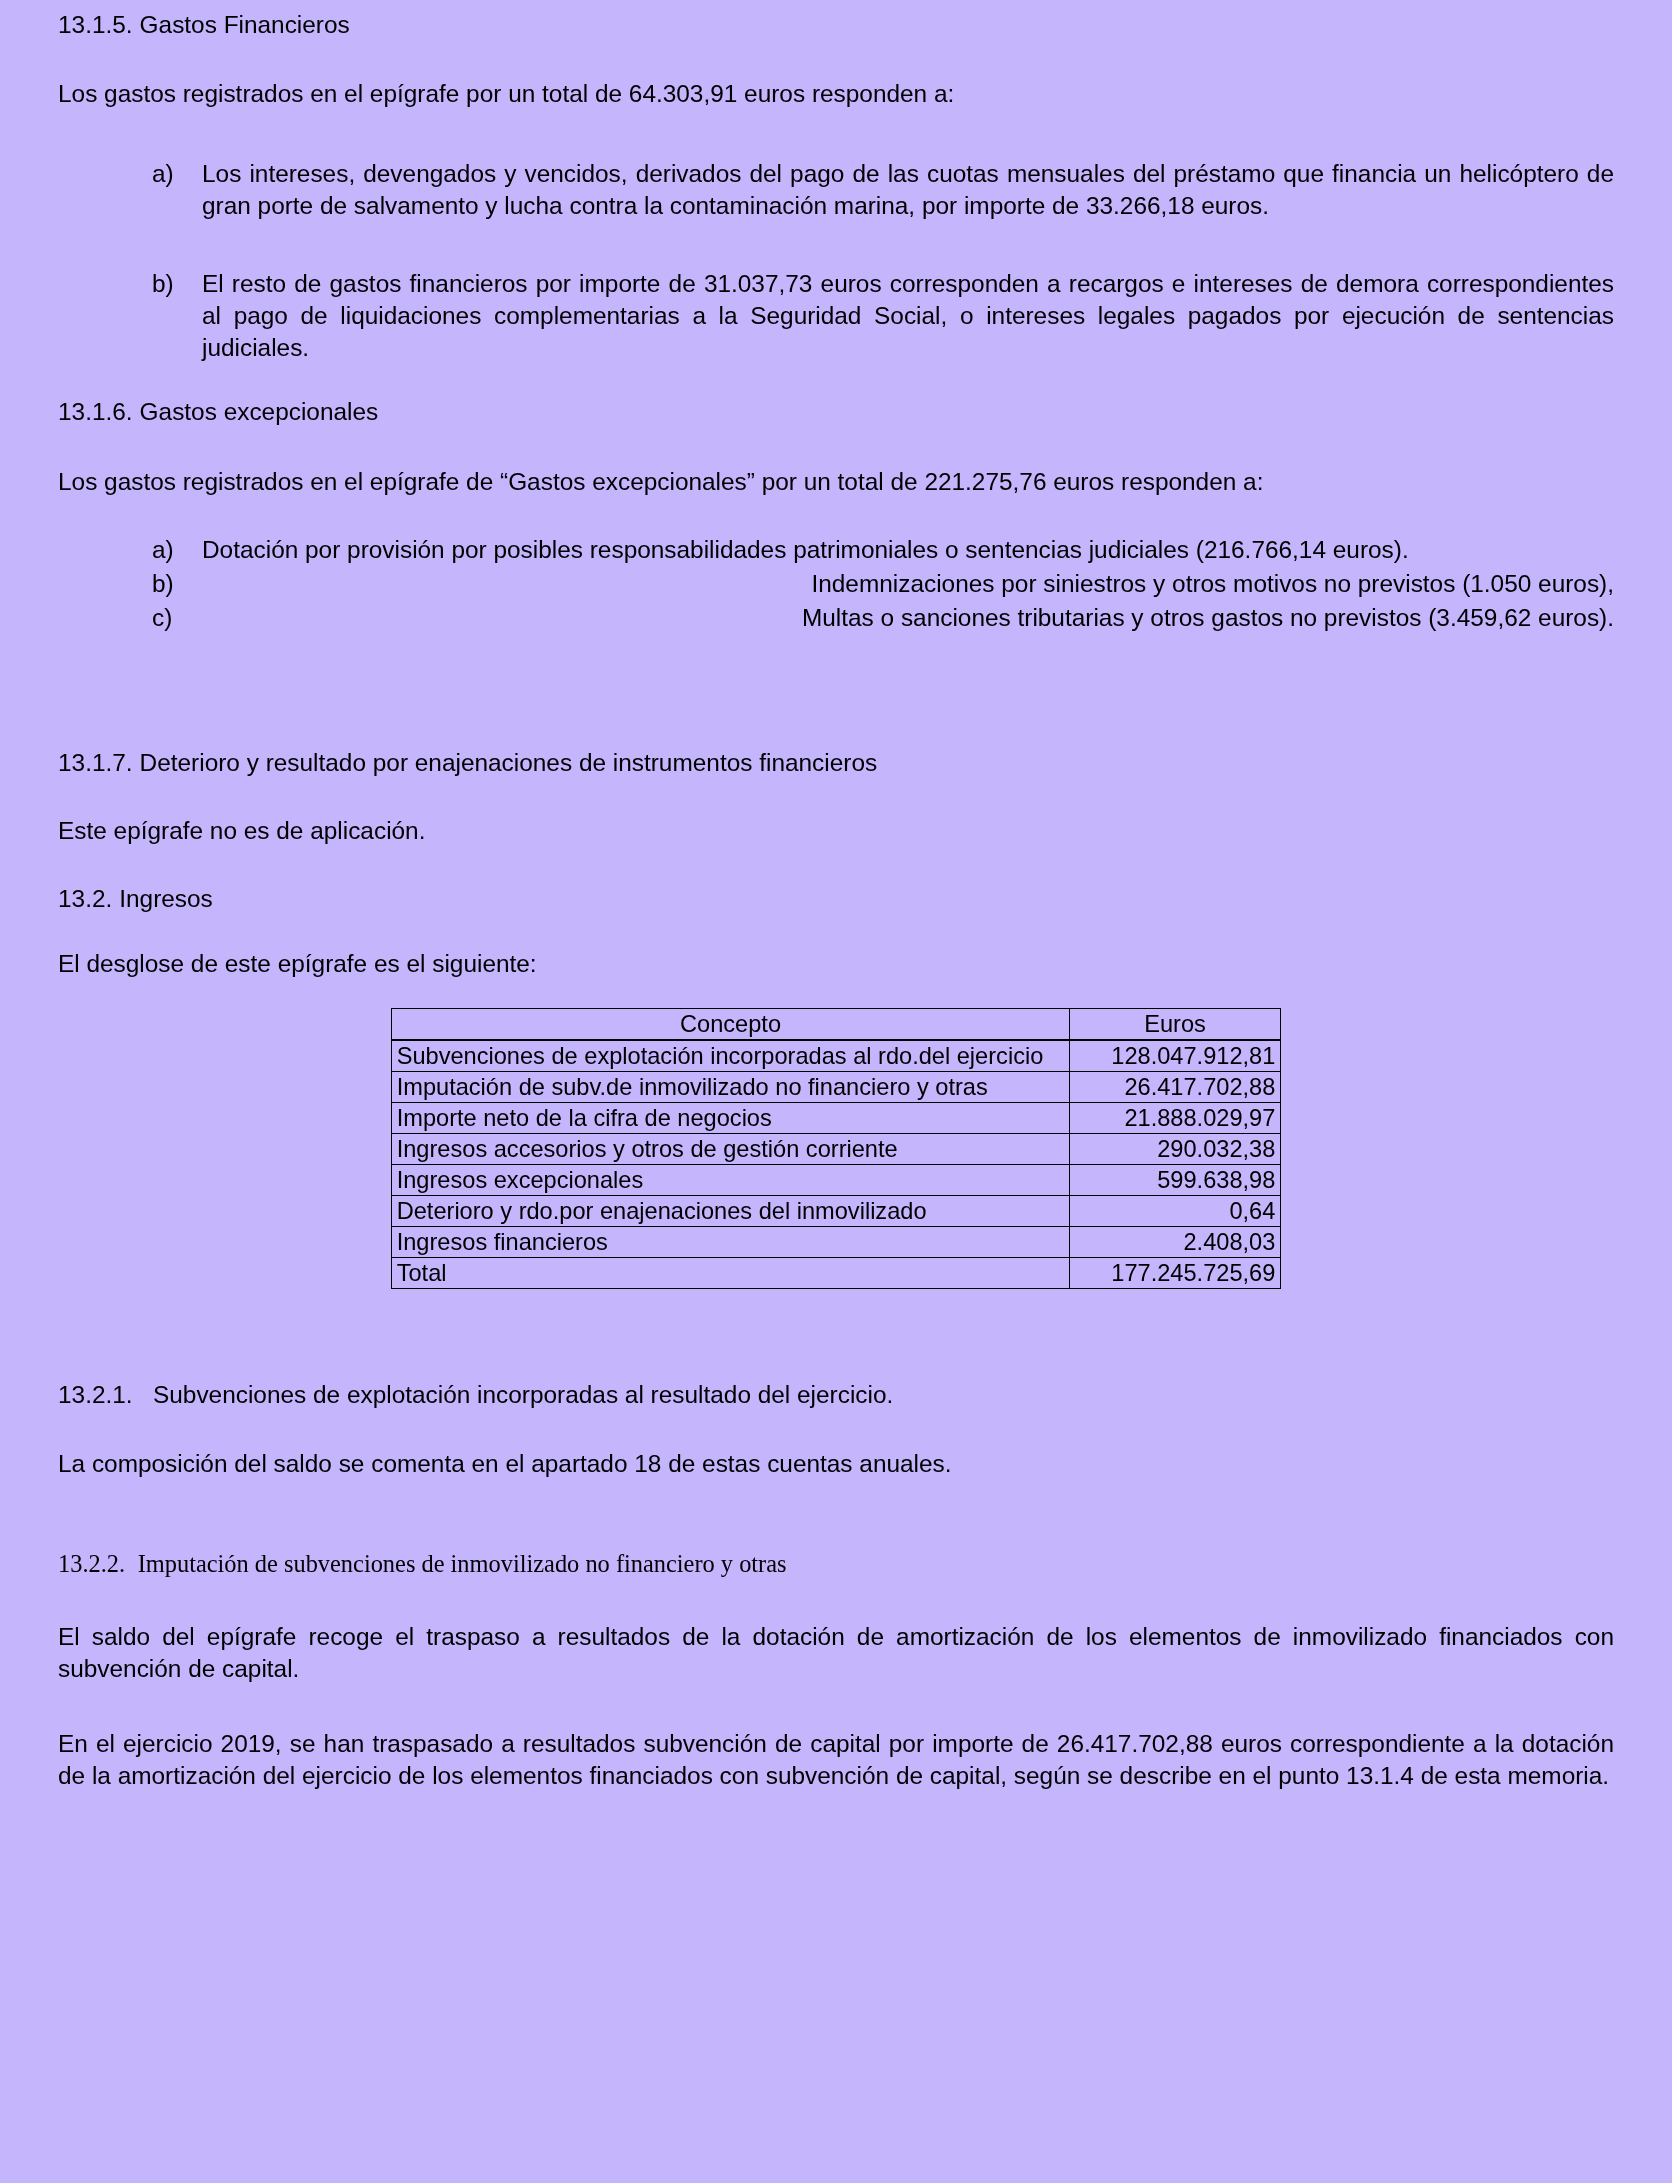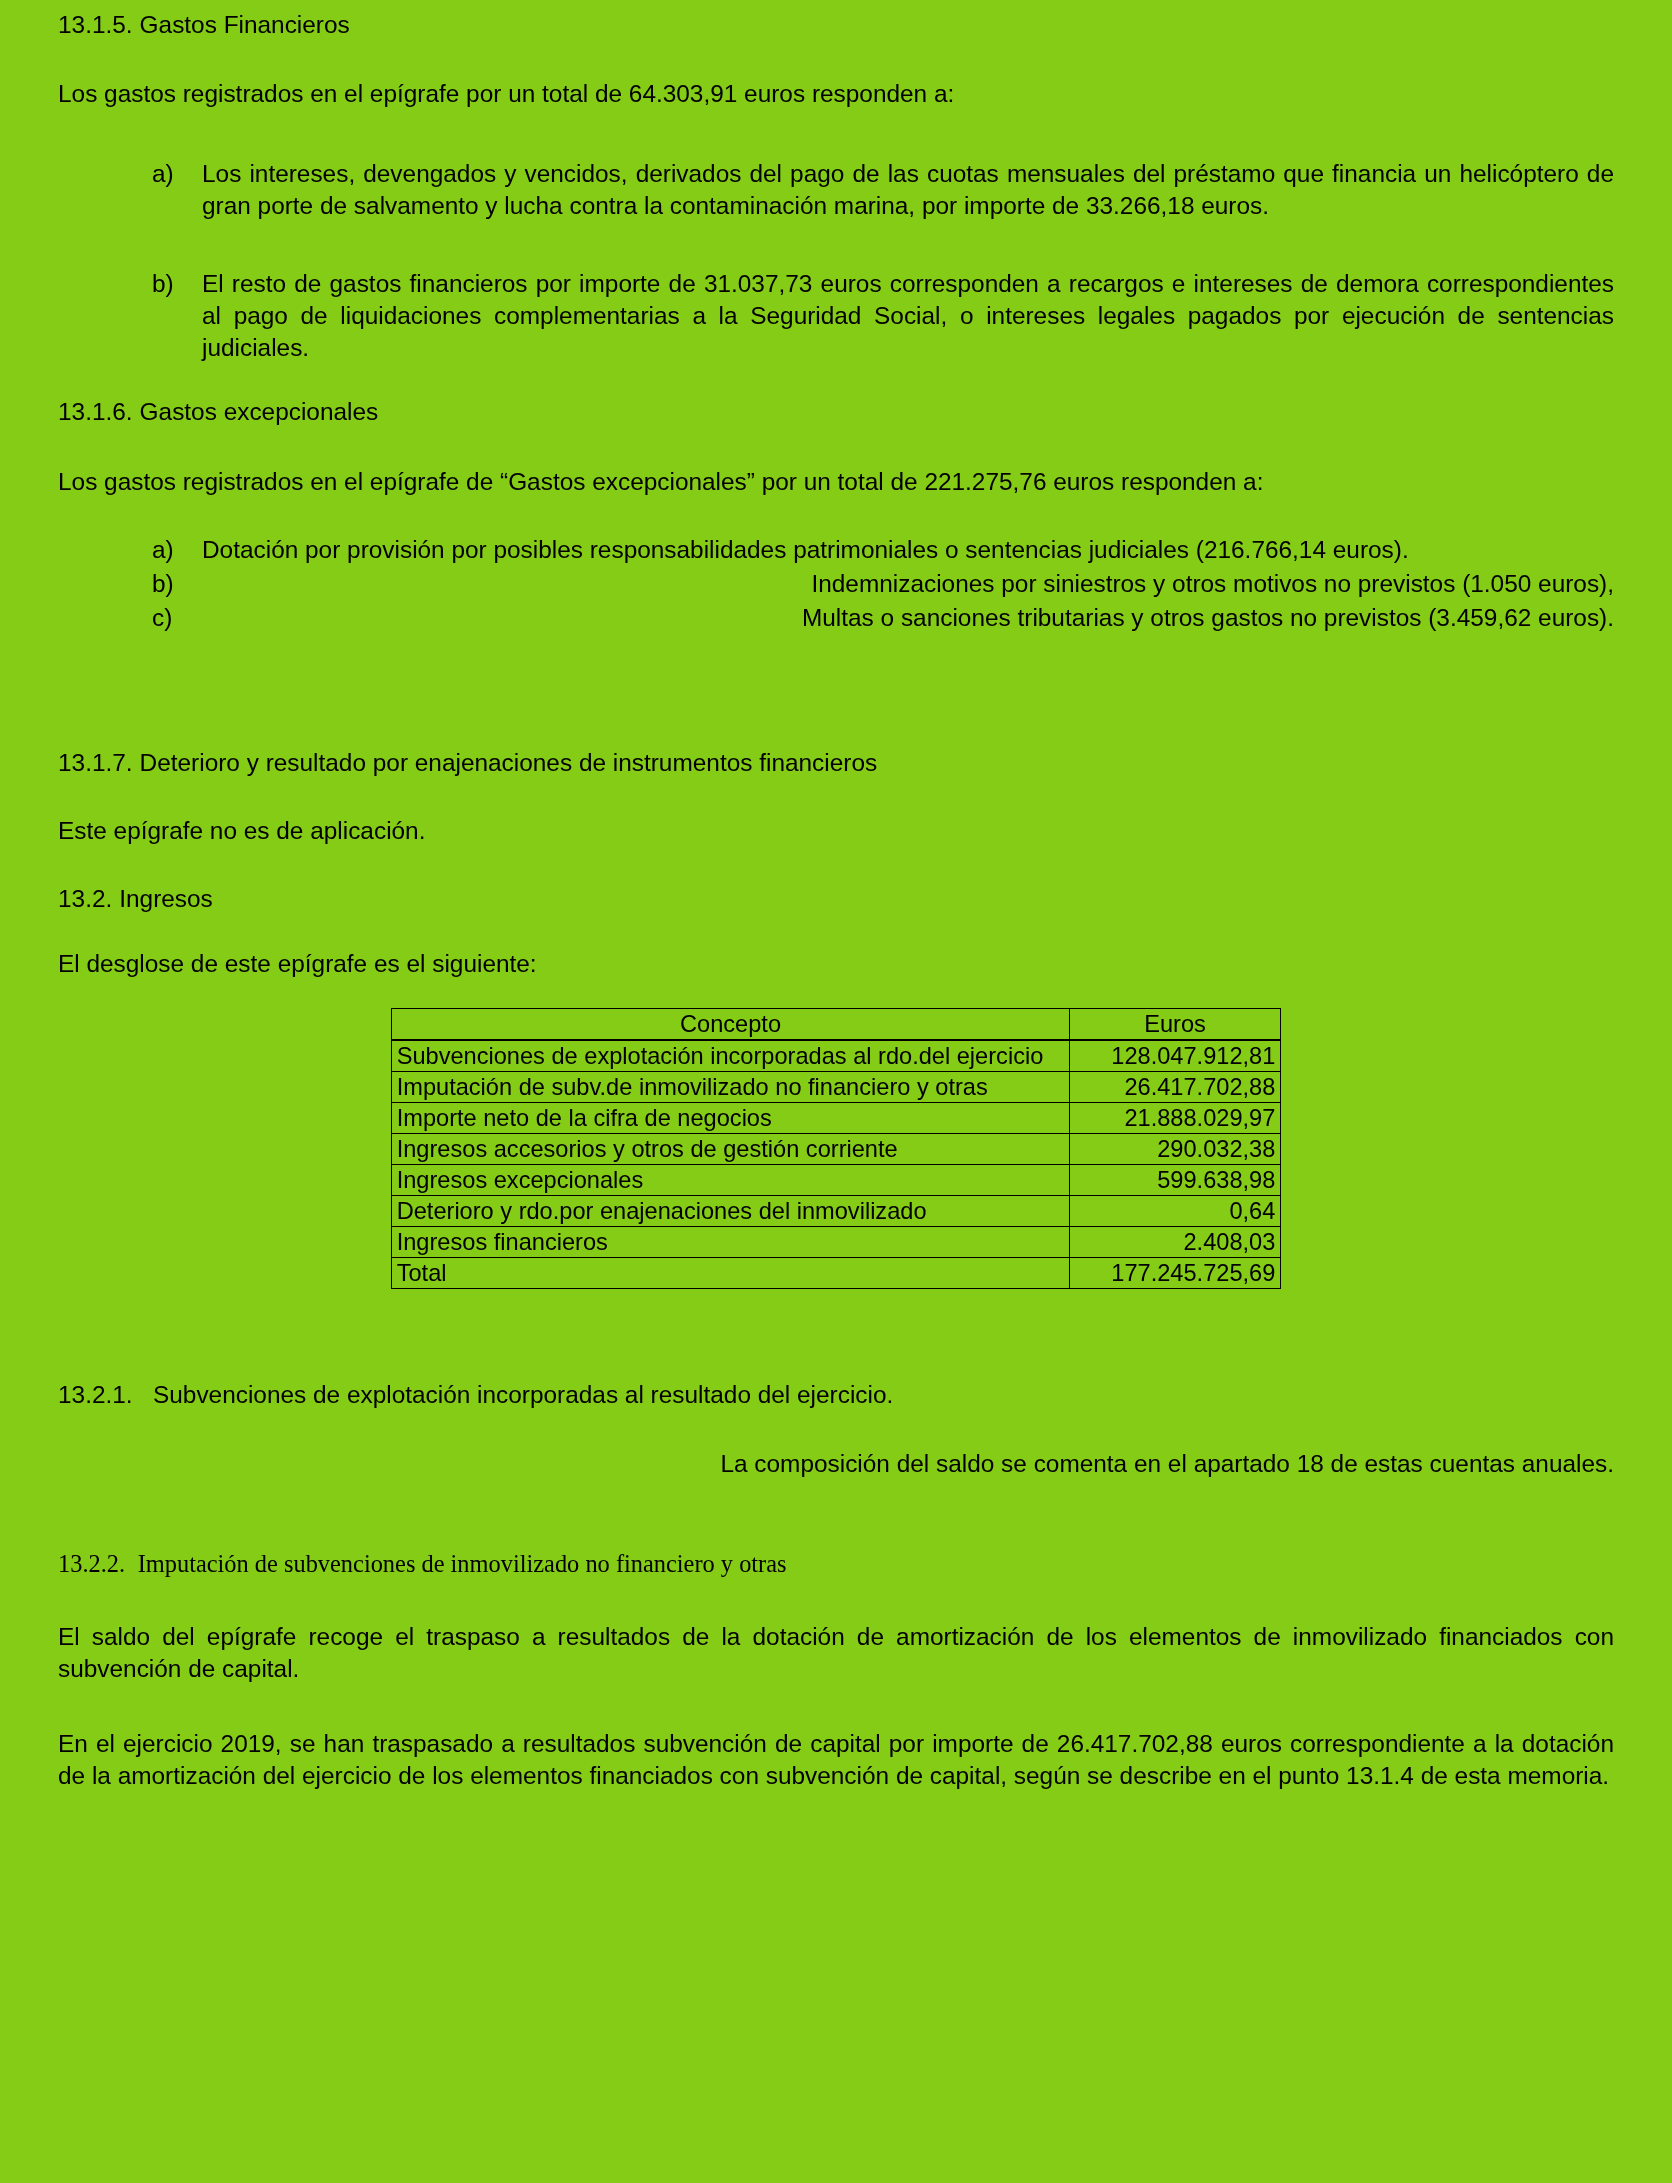--- a/index.html
+++ b/index.html
@@ -6,21 +6,21 @@
     margin: 0;
     padding: 0;
     background: #ffffff;
   }
   .page {
     position: relative;
     width: 1672px;
     height: 2183px;
     box-sizing: border-box;
     padding: 0 58px;
-    background: #84cc16;
+    background: #c4b5fd;
     color: #000000;
     font-family: "Liberation Sans", sans-serif;
     font-size: 24.4px;
     line-height: 32px;
     overflow: hidden;
   }
   .heading { white-space: nowrap; }
   .heading .num { display: inline-block; margin-right: 7px; }
   .heading.gap-md .num { margin-right: 12.6px; }
   .heading.gap-lg .num { margin-right: 20.4px; }
@@ -66,21 +66,21 @@
   .mt-li1a  { margin-top: 48px; }
   .mt-li1b  { margin-top: 46px; }
   .mt-h1316 { margin-top: 32px; }
   .mt-p2    { margin-top: 38px; }
   .mt-list2 { margin-top: 36px; }
   .mt-h1317 { margin-top: 113px; }
   .mt-p3    { margin-top: 36px; }
   .mt-h132  { margin-top: 36px; }
   .mt-p4    { margin-top: 33px; }
   .mt-h1321 { margin-top: 90px; }
-  .mt-p5    { margin-top: 37px; text-align: right; }
+  .mt-p5    { margin-top: 37px; }
   .mt-h1322 { margin-top: 68px; font-family: Liberation Serif, serif; }
   .mt-p6    { margin-top: 41px; }
   .mt-p7    { margin-top: 43px; }
 </style>
 </head>
 <body>
 
 <div class="page">
 
   <div class="heading mt-h1315">

